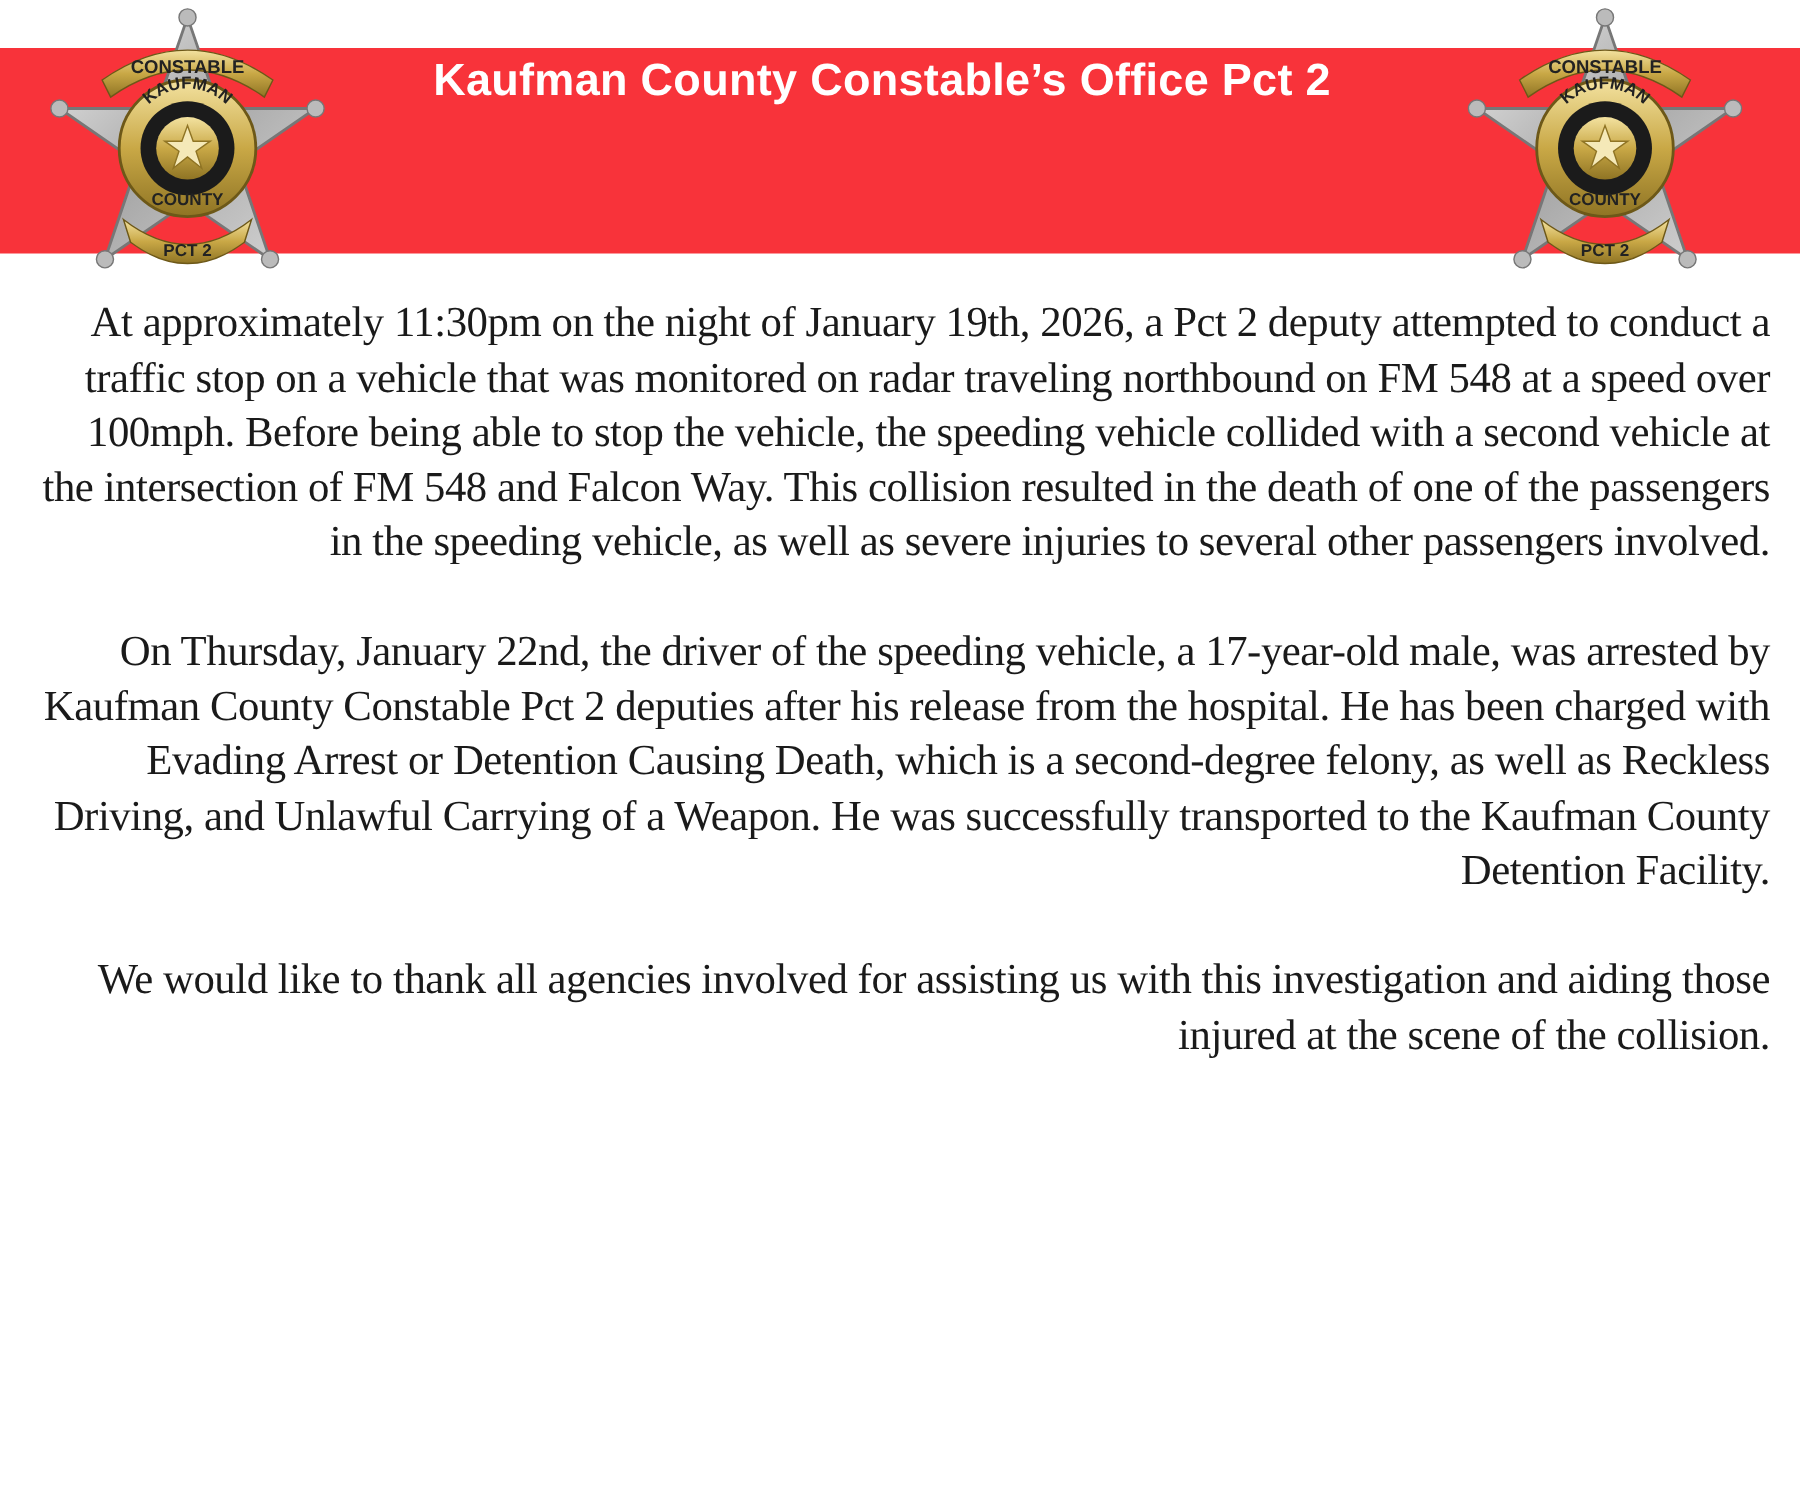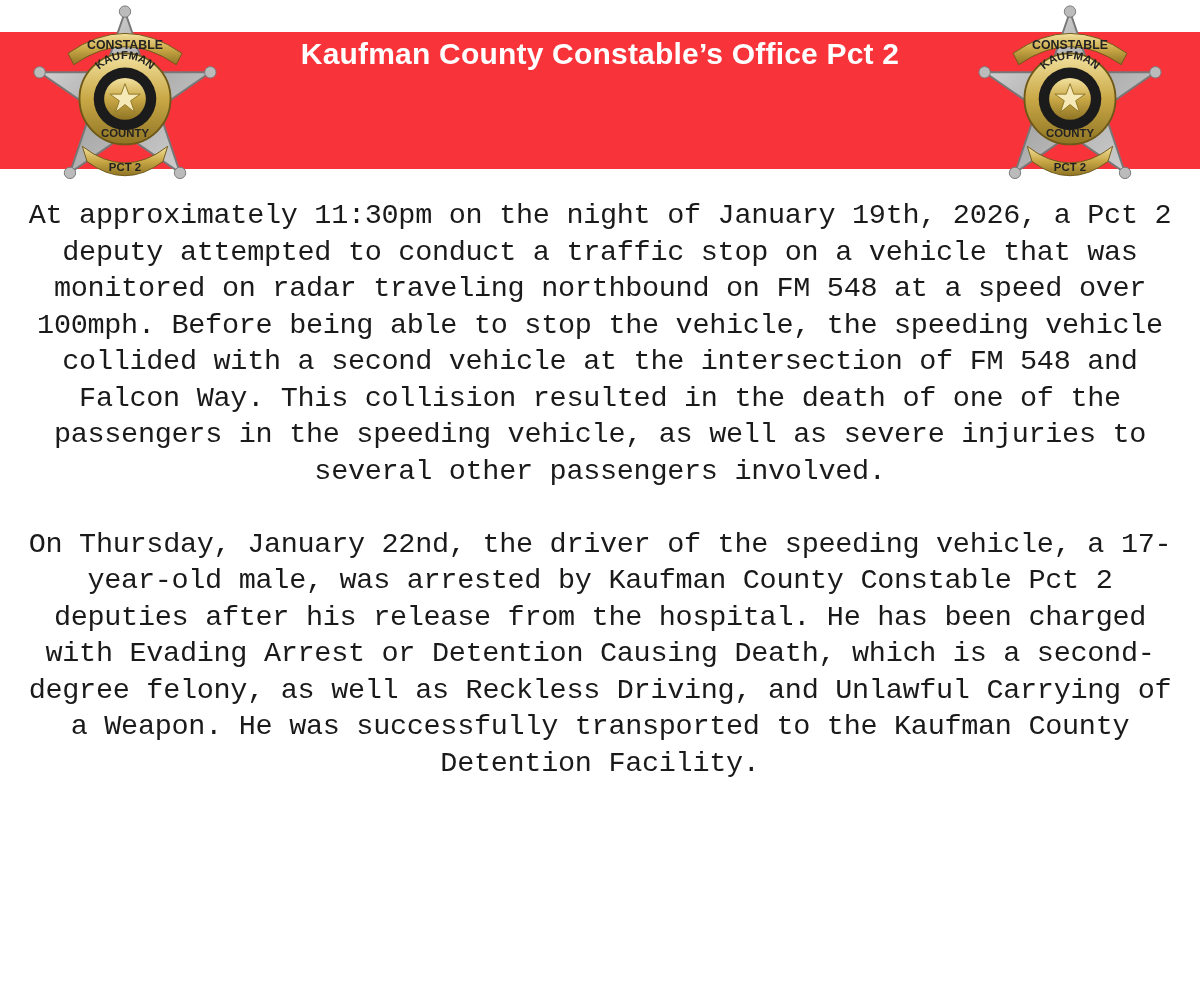--- a/index.html
+++ b/index.html
@@ -18,21 +18,21 @@
     .banner {
       position: absolute;
       left: 0;
       top: 32px;
       width: 1200px;
       height: 137px;
       background: #f8333a;
     }
     .banner-text {
       position: absolute;
-      left: 200px;
+      left: 188px;
       top: 38px;
       width: 800px;
       text-align: center;
       color: #ffffff;
       font-family: "Liberation Sans", sans-serif;
       font-weight: bold;
     }
     .banner-line {
       font-size: 30px;
       line-height: 32px;
@@ -56,22 +56,22 @@
       width: 190px;
       height: 185px;
     }
     .badge.left { left: 30px; }
     .badge.right { left: 975px; }
     .body-text {
       position: absolute;
       left: 20px;
       top: 198px;
       width: 1160px;
-      text-align: center;
-      font-family: Liberation Mono, monospace;
+      text-align: right;
+      font-family: Liberation Serif, serif;
       font-size: 28.5px;
       line-height: 36.5px;
       letter-spacing: -0.3px;
     }
     .body-text p {
       margin: 0 0 36.5px 0;
     }
   </style>
 </head>
 <body>
@@ -130,13 +130,14 @@
   <text x="100" y="176" text-anchor="middle" font-family="Liberation Sans, sans-serif" font-size="12" font-weight="bold" fill="#222">PCT 2</text>
 </svg>
 
 <div class="banner-text">
   <span class="banner-line">Kaufman County Constable’s Office Pct 2</span>
 </div>
 
 <div class="body-text">
   <p>At approximately 11:30pm on the night of January 19th, 2026, a Pct 2 deputy attempted to conduct a traffic stop on a vehicle that was monitored on radar traveling northbound on FM 548 at a speed over 100mph. Before being able to stop the vehicle, the speeding vehicle collided with a second vehicle at the intersection of FM 548 and Falcon Way. This collision resulted in the death of one of the passengers in the speeding vehicle, as well as severe injuries to several other passengers involved.</p>
   <p>On Thursday, January 22nd, the driver of the speeding vehicle, a 17-year-old male, was arrested by Kaufman County Constable Pct 2 deputies after his release from the hospital. He has been charged with Evading Arrest or Detention Causing Death, which is a second-degree felony, as well as Reckless Driving, and Unlawful Carrying of a Weapon. He was successfully transported to the Kaufman County Detention Facility.</p>
+  <p>We would like to thank all agencies involved for assisting us with this investigation and aiding those injured at the scene of the collision.</p>
 </div>
 
 </body></html>

